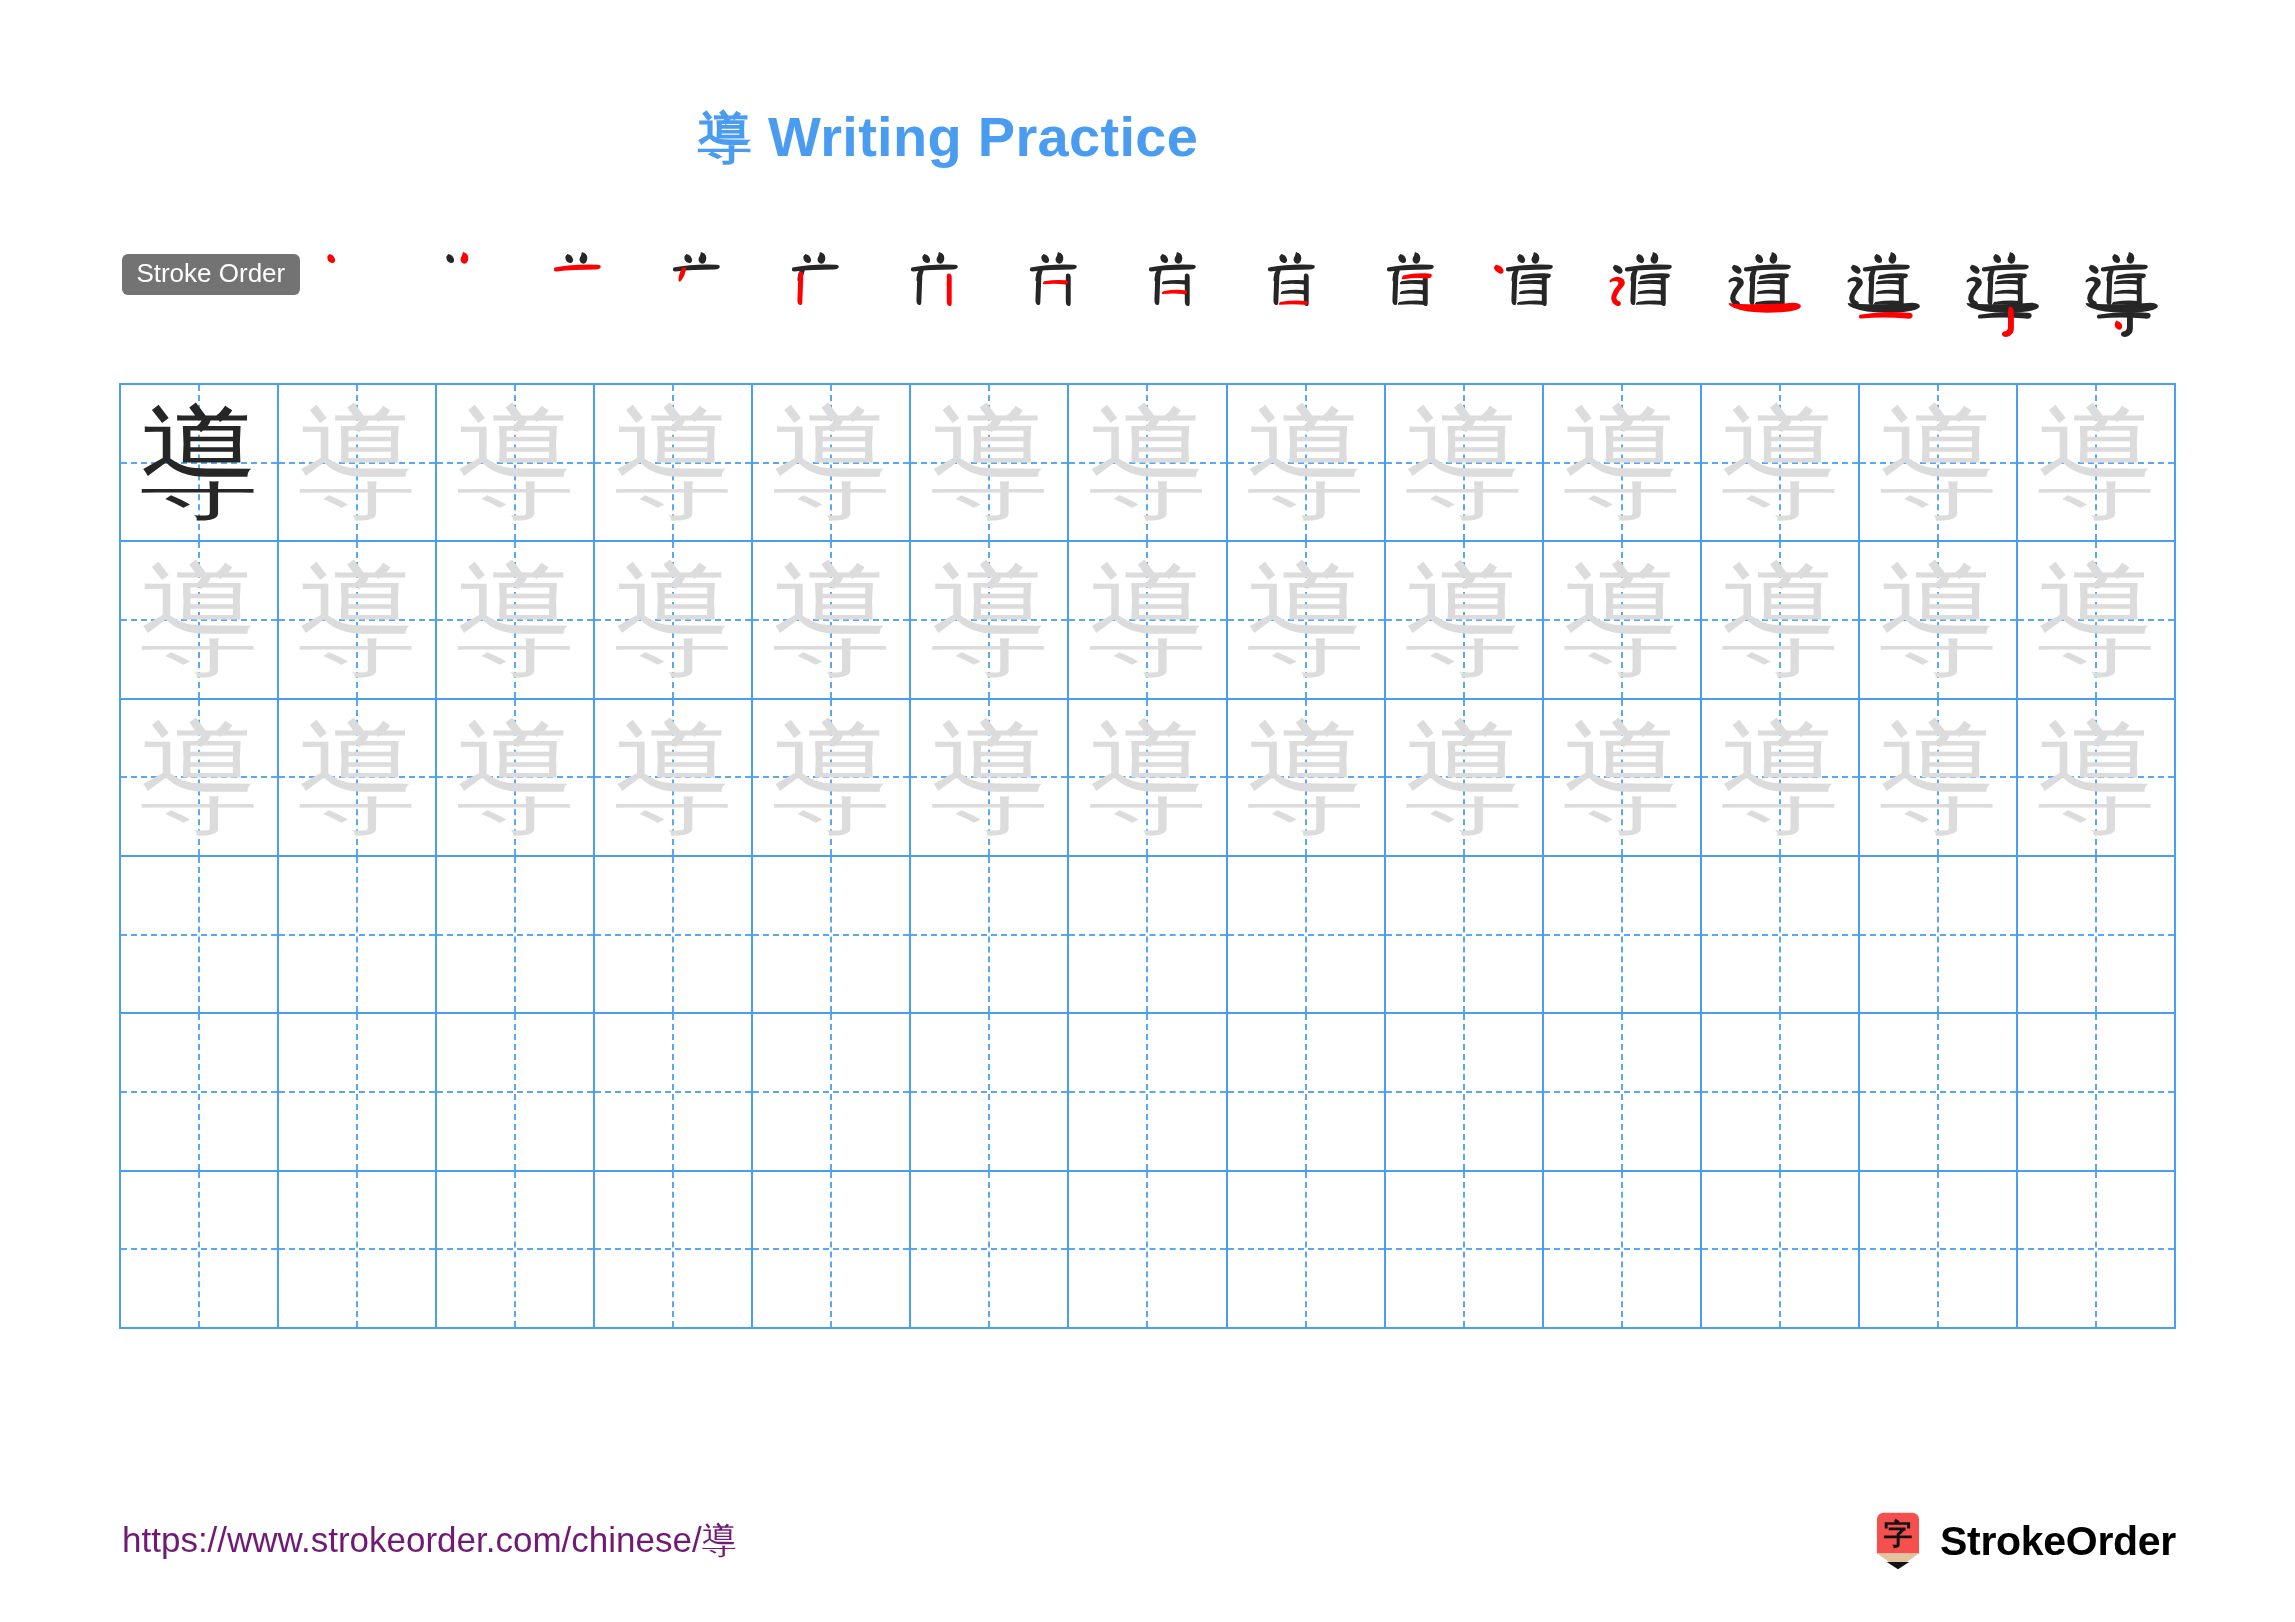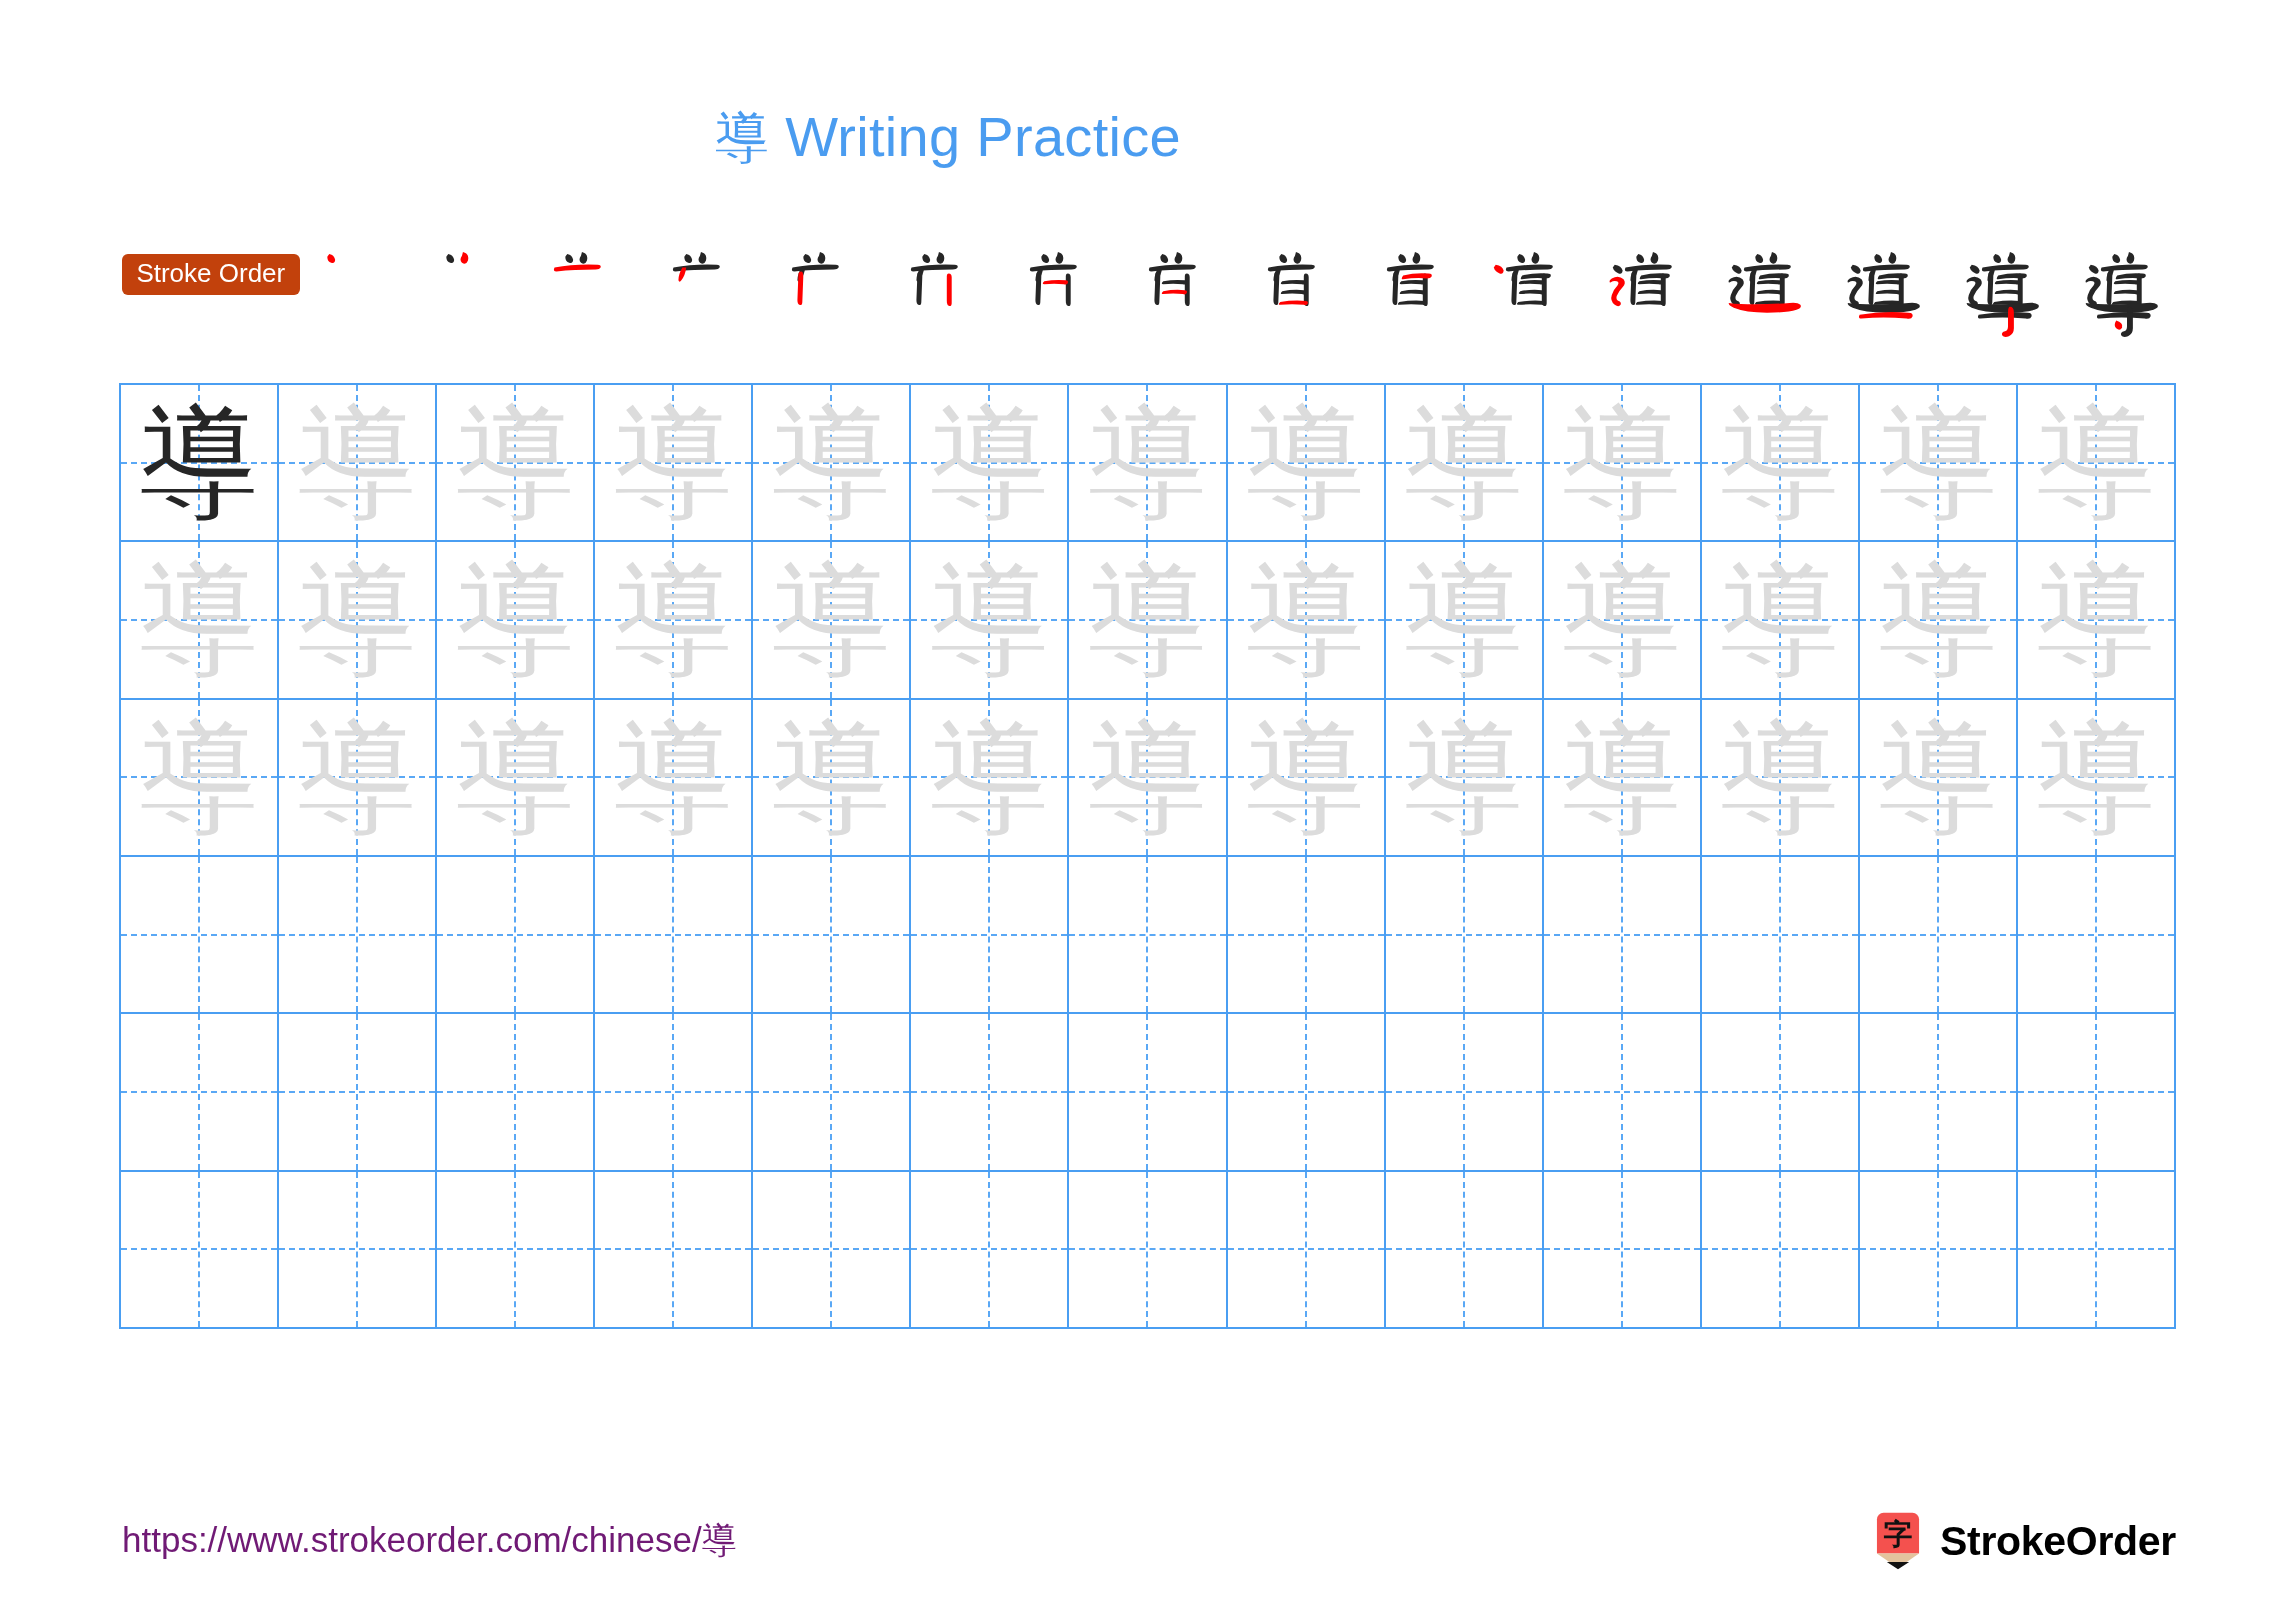--- a/index.html
+++ b/index.html
@@ -16,21 +16,21 @@
   }
 
   
   .page-title {
     position: absolute;
     top: 109px;
     left: 0;
     width: 1896px;
     text-align: center;
     font-size: 56px;
-    font-weight: 400;
+    font-weight: 700;
     color: #4a9cf0;
     letter-spacing: 0.3px;
     white-space: nowrap;
     line-height: 1;
   }
   .page-title .title-char {
     font-family: "DejaVu Sans", sans-serif;
     font-size: 54px;
   }
 
@@ -39,21 +39,21 @@
     position: absolute;
     top: 232px;
     left: 122px;
     width: 2055px;
     height: 131px;
   }
   .stroke-order-badge {
     position: absolute;
     left: 0;
     top: 21.6px;
-    background: #c2410c;
+    background: #737373;
     color: #ffffff;
     font-size: 26px;
     font-weight: 400;
     padding: 6.5px 14.4px 8.5px 14.4px;
     border-radius: 5.9px;
     line-height: 1;
     white-space: nowrap;
   }
   .stroke-steps {
     position: absolute;

